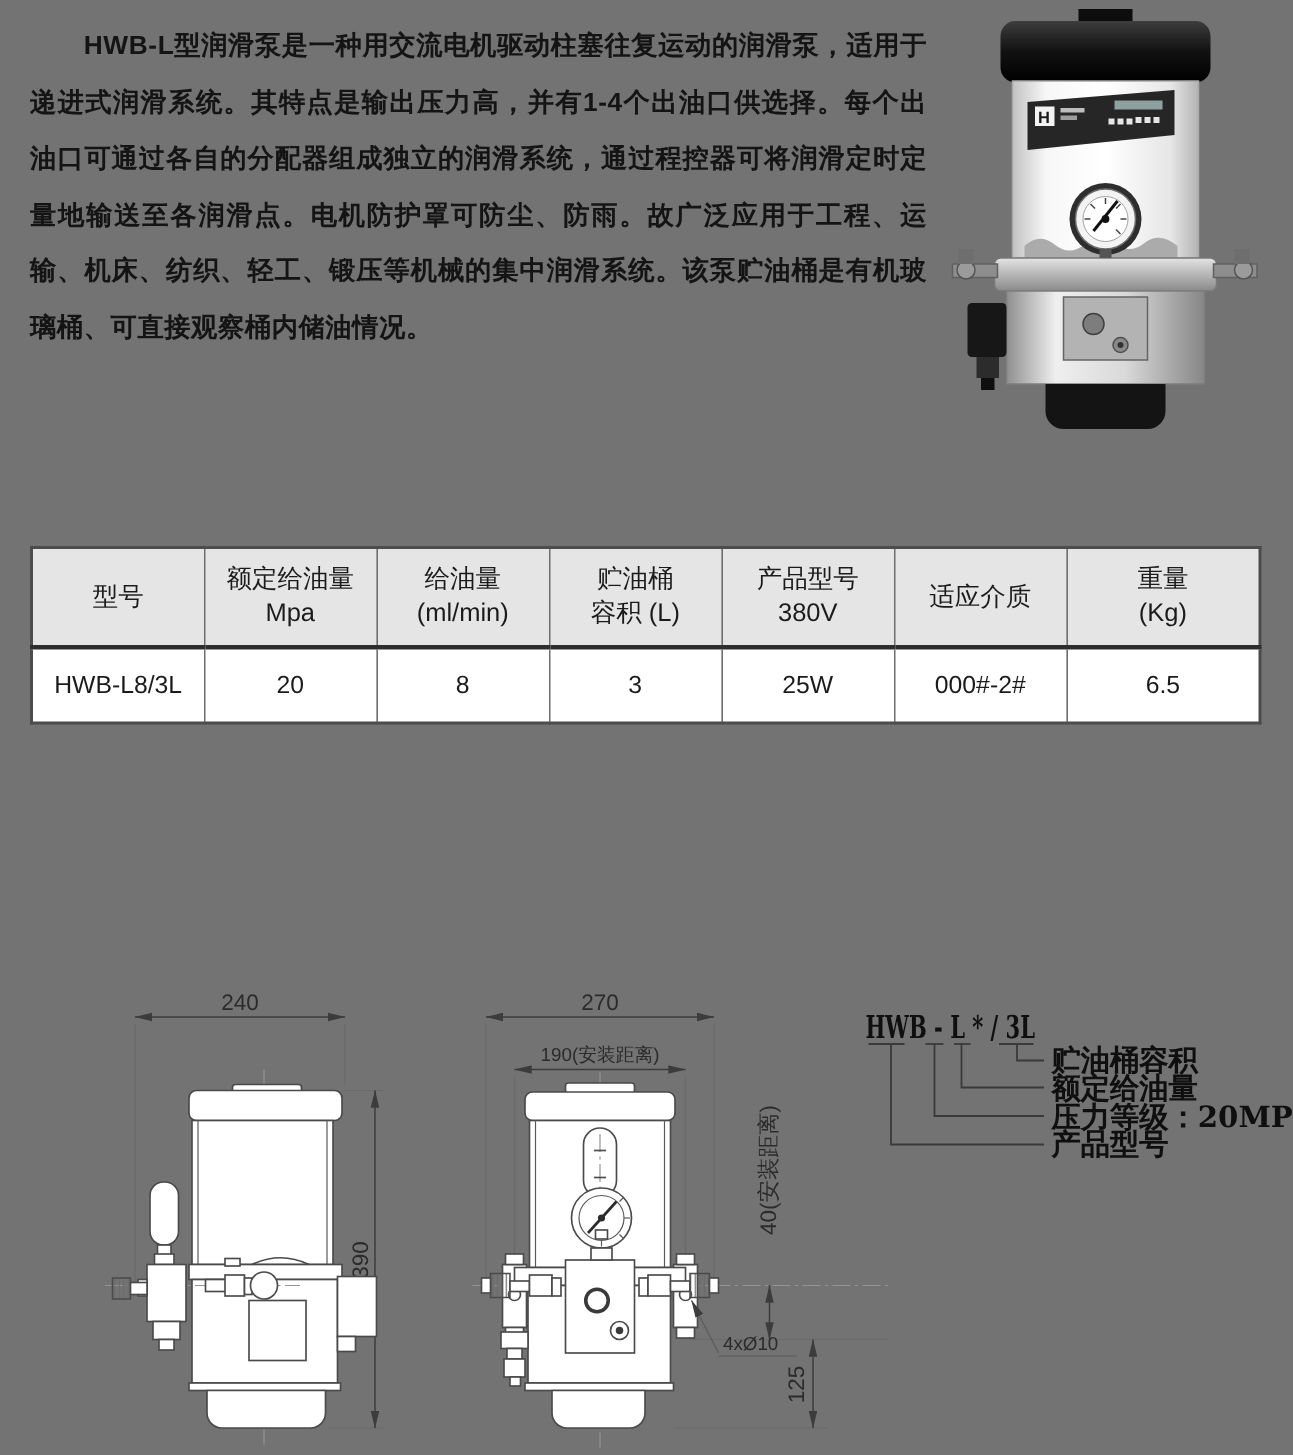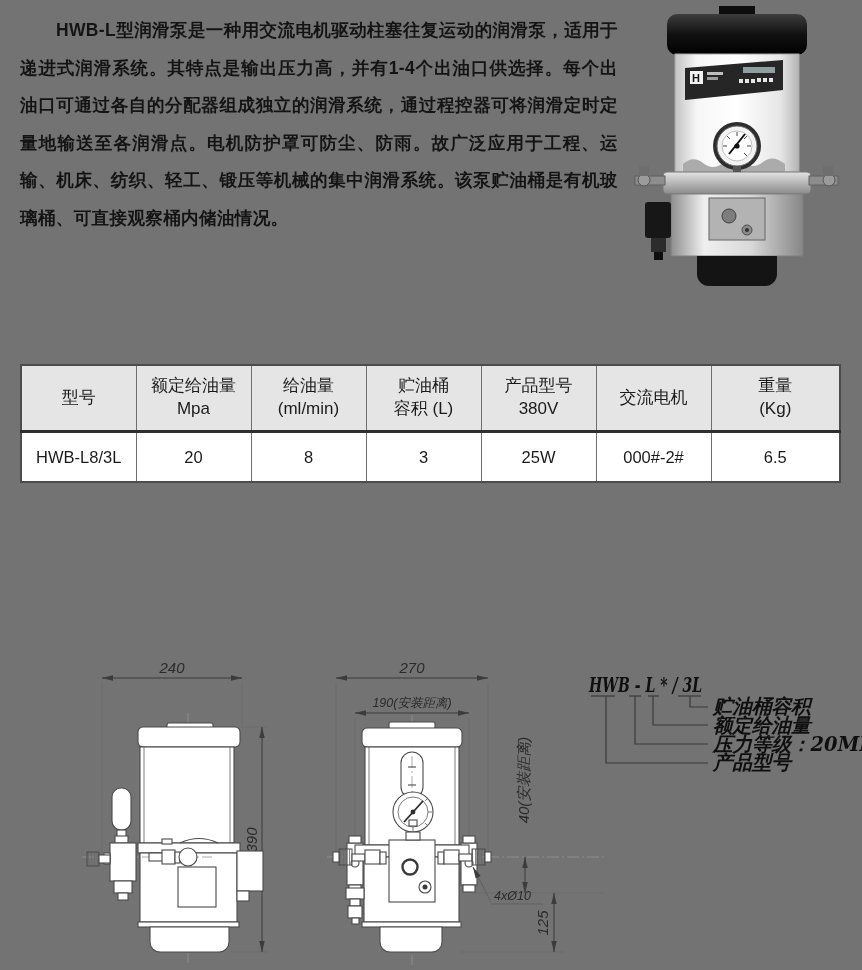--- a/index.html
+++ b/index.html
@@ -26,21 +26,21 @@
   }
   .spec-table thead th{
     background:#e5e5e5; height:64px; font-weight:400; font-size:17px;
     border-bottom:3px solid #2e2e2e; line-height:1.35;
   }
   .spec-table tbody td{height:48px; background:#ffffff;}
   .spec-table tbody tr:nth-child(even) td{background:#eaeaea;}
   .hl2:empty{display:none;}
   .hl1,.hl2{display:block;}
   
-  .drawings{position:absolute; left:12px; top:655px; width:716px; height:315px;font-style:italic;}
+  .drawings{position:absolute; left:0; top:655px; width:716px; height:315px;}
   .ln{stroke:#4a4a4a; stroke-width:1.1; fill:none;}
   .lnf{stroke:#4a4a4a; stroke-width:1.1; fill:#ffffff;}
   .thin{stroke:#5a5a5a; stroke-width:.8; fill:none;}
   .dim{stroke:#3c3c3c; stroke-width:1; fill:none;
        marker-start:url(#ma); marker-end:url(#ma);}
   .ext{stroke:#6a6a6a; stroke-width:.8; fill:none;}
   .cl{stroke:#949494; stroke-width:.8; fill:none; stroke-dasharray:12 3 2 3;}
   .dimtxt{font-family:"Liberation Sans",sans-serif; font-size:15px; fill:#2b2b2b;}
   .dimtxt-s{font-size:12.5px;}
   .destxt{font-family:"DejaVu Serif",serif; font-weight:bold; font-size:19.5px; fill:#0f0f0f;}
@@ -156,21 +156,21 @@
           </th>
         <th>
             <span class="hl1">贮油桶</span>
             <span class="hl2">容积 (L)</span>
           </th>
         <th>
             <span class="hl1">产品型号</span>
             <span class="hl2">380V</span>
           </th>
         <th>
-            <span class="hl1">交流电机</span>
+            <span class="hl1">适应介质</span>
           </th>
         <th>
             <span class="hl1">重量</span>
             <span class="hl2">(Kg)</span>
           </th>
       </tr>
     </thead>
     <tbody>
       <tr>
         <td>HWB-L8/3L</td>

